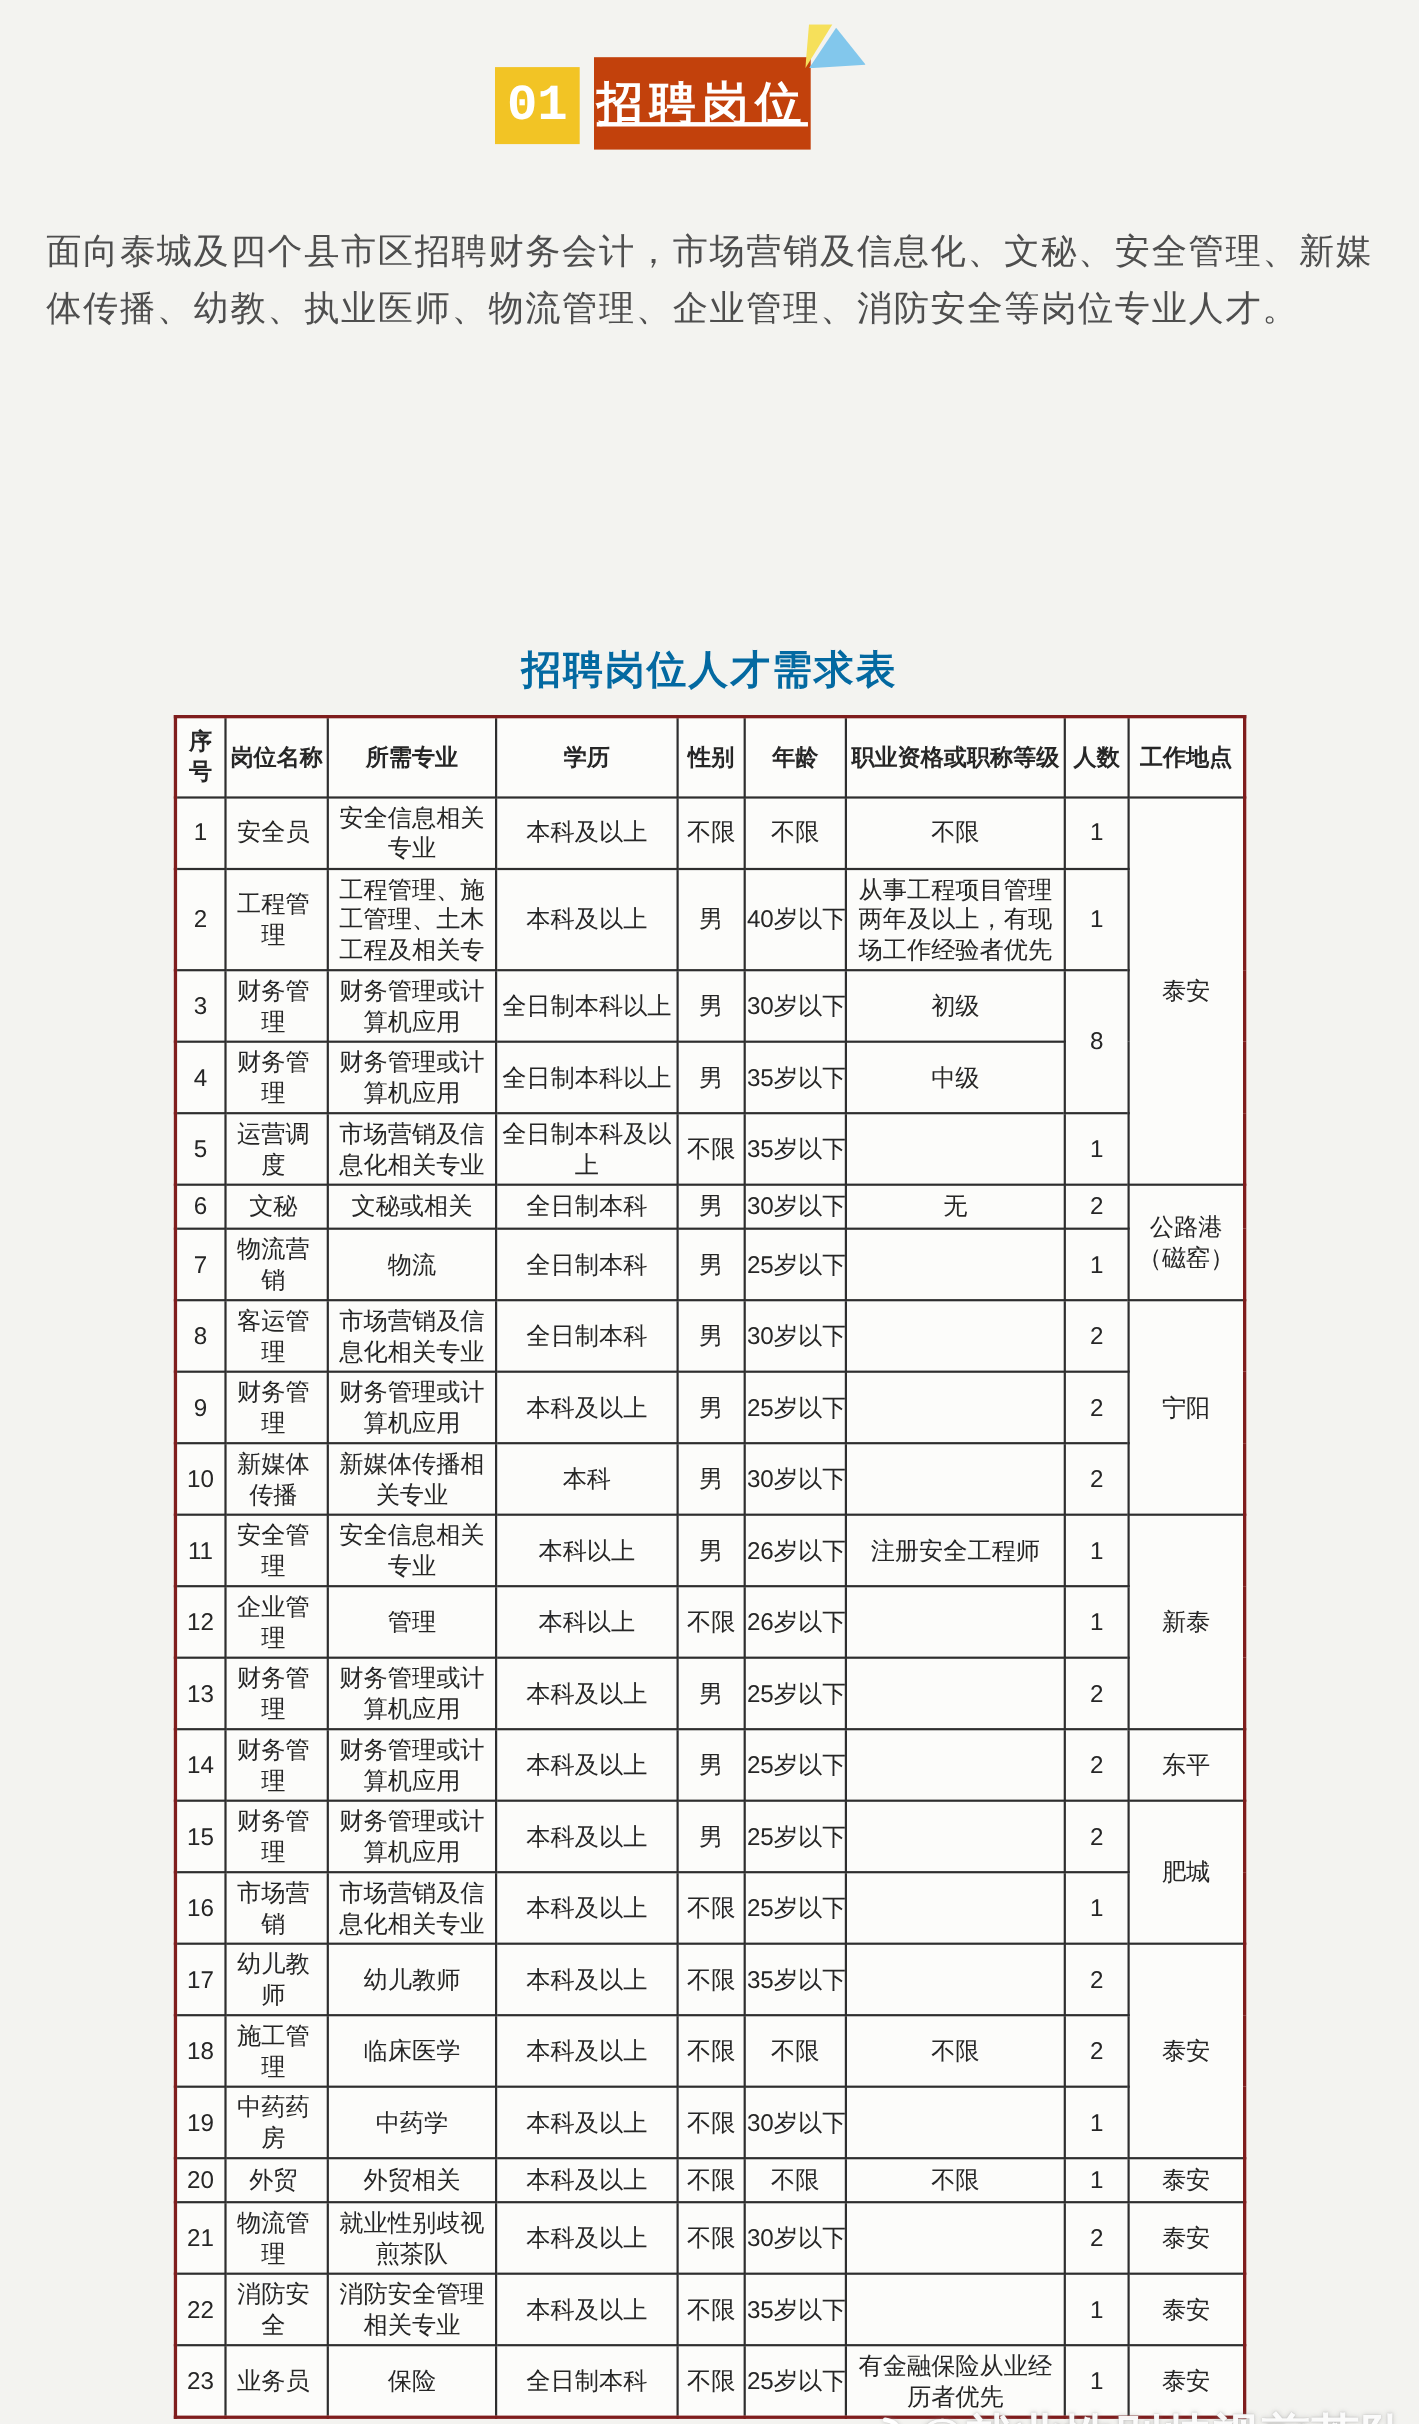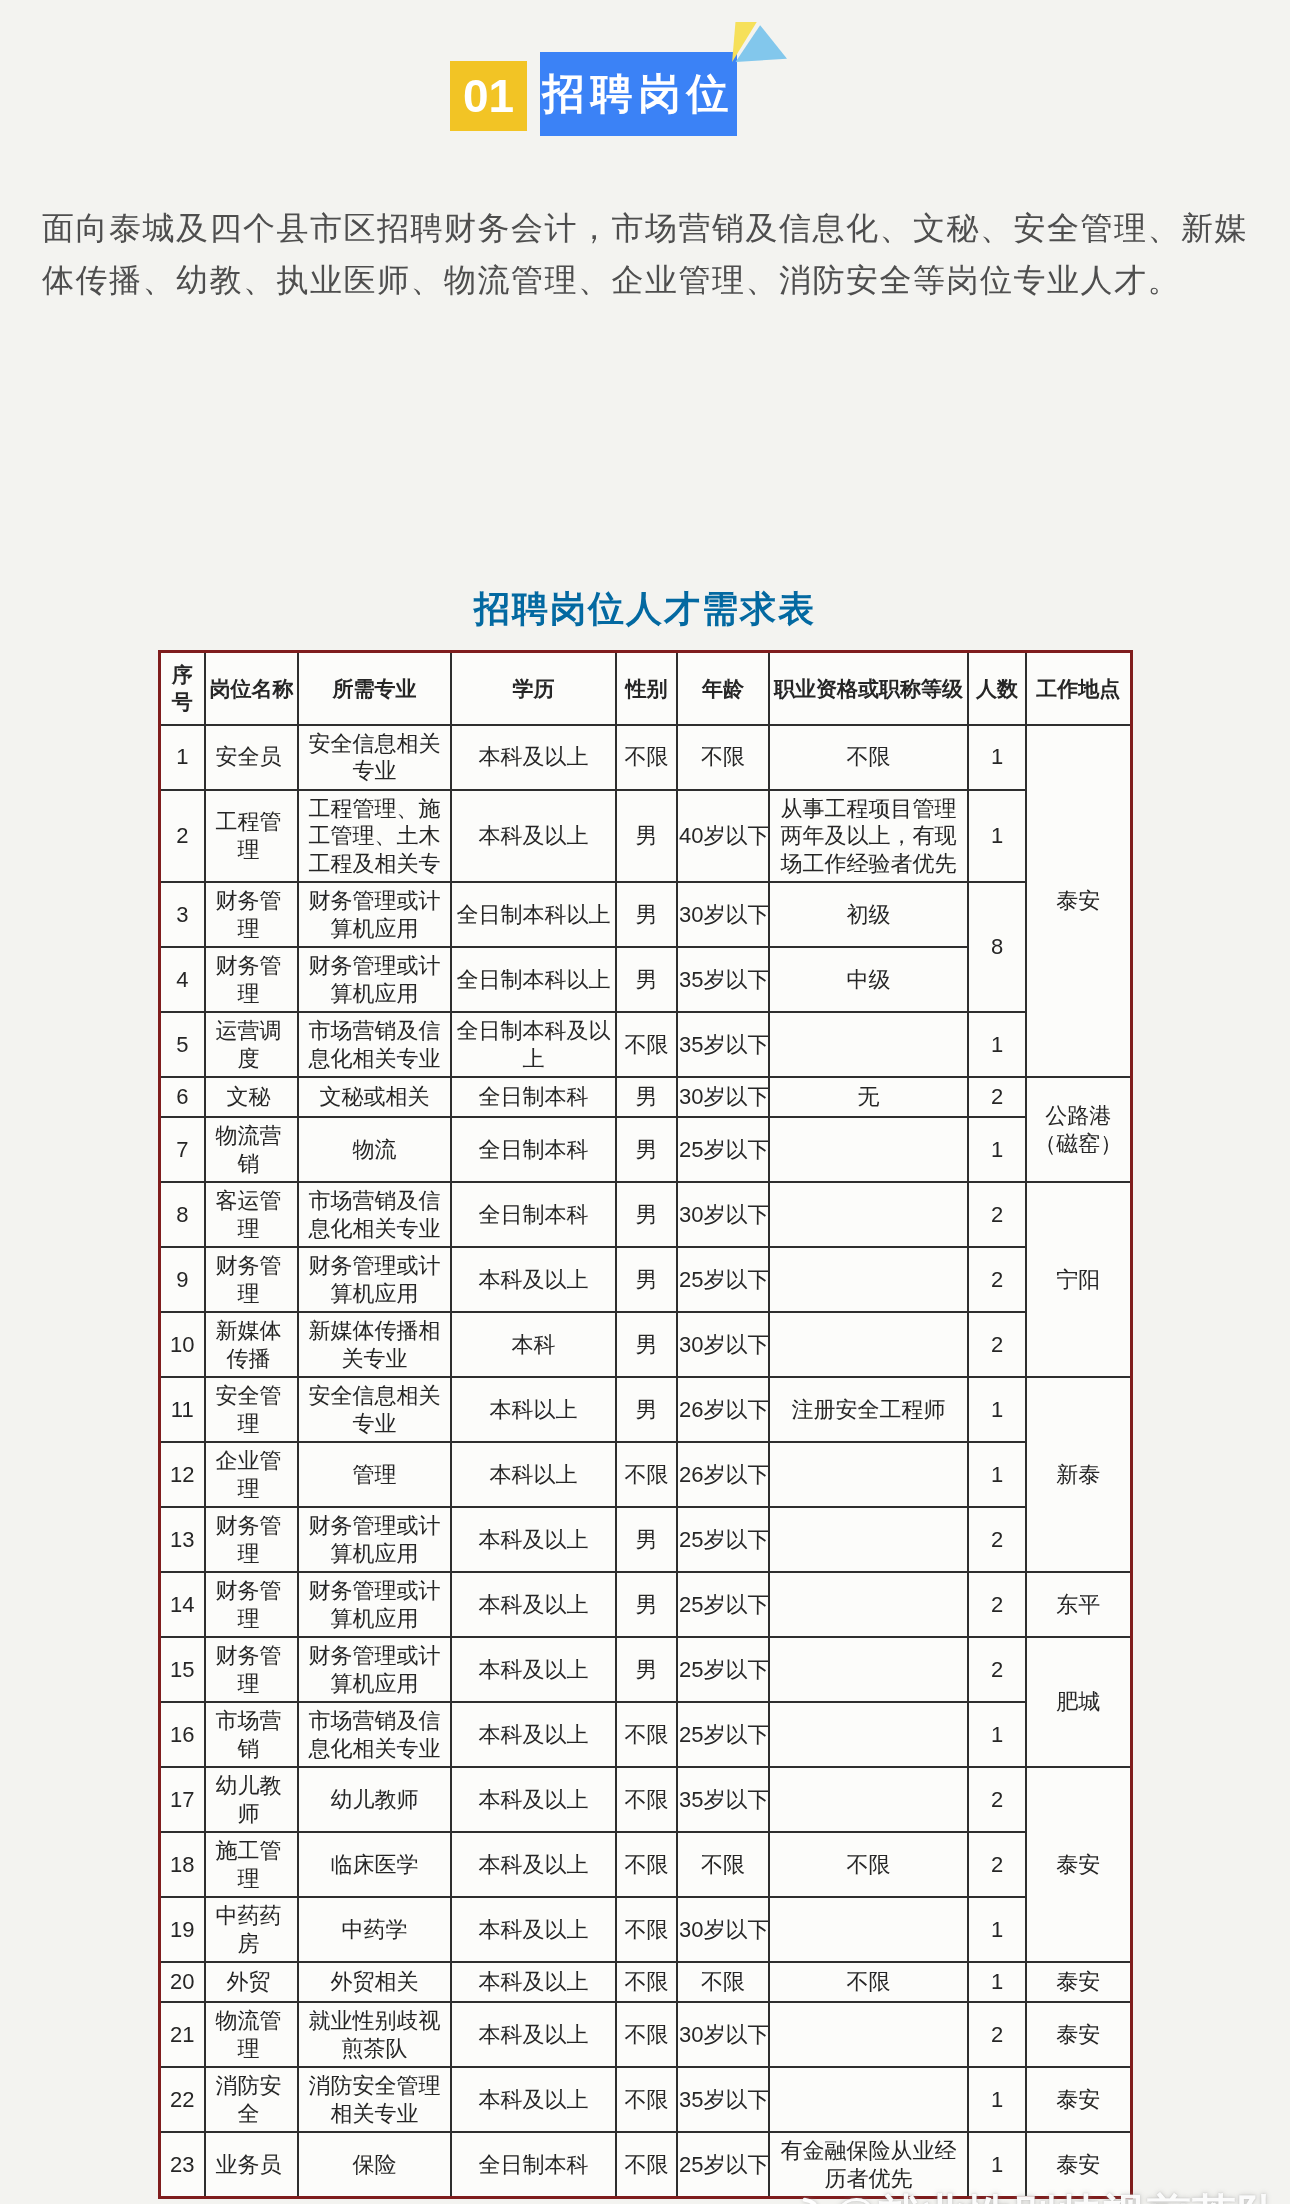--- a/index.html
+++ b/index.html
@@ -8,28 +8,28 @@
     background:#f3f3f0;
     font-family:"Liberation Sans", sans-serif;
     color:#2b2b2b;
   }
   .page{position:relative;width:1290px;height:2204px;}
 
   
   .badge-row{display:flex;align-items:flex-start;margin:52px 0 0 450px;height:88px;}
   .badge-num{
     width:77px;height:70px;margin-top:9px;background:#f2c425;
-    color:#ffffff;font-family:Liberation Sans, sans-serif;font-weight:bold;
+    color:#ffffff;font-family:Liberation Mono, monospace;font-weight:bold;
     font-size:46px;display:flex;align-items:center;justify-content:center;
   }
   .badge-title-wrap{position:relative;margin-left:13px;}
   .badge-title{
-    width:197px;height:84px;background:#3b82f6;color:#ffffff;
+    width:197px;height:84px;background:#c2410c;color:#ffffff;
     font-size:42px;font-weight:bold;letter-spacing:6px;
-    display:flex;align-items:center;justify-content:center;
+    display:flex;align-items:center;justify-content:center;text-decoration:underline;
   }
   .tris{position:absolute;top:-30px;right:-50px;width:56px;height:40px;}
   .tri{position:absolute;top:0;left:0;width:100%;height:100%;}
   .tri-yellow{background:#f6e05a;clip-path:polygon(8% 0, 46% 0, 2% 100%);}
   .tri-blue{background:#82c7ec;clip-path:polygon(52% 8%, 100% 92%, 8% 100%);}
 
   
   .intro{
     margin:62px 42px 0 42px;
     font-size:32px;line-height:1.64;letter-spacing:1.5px;

